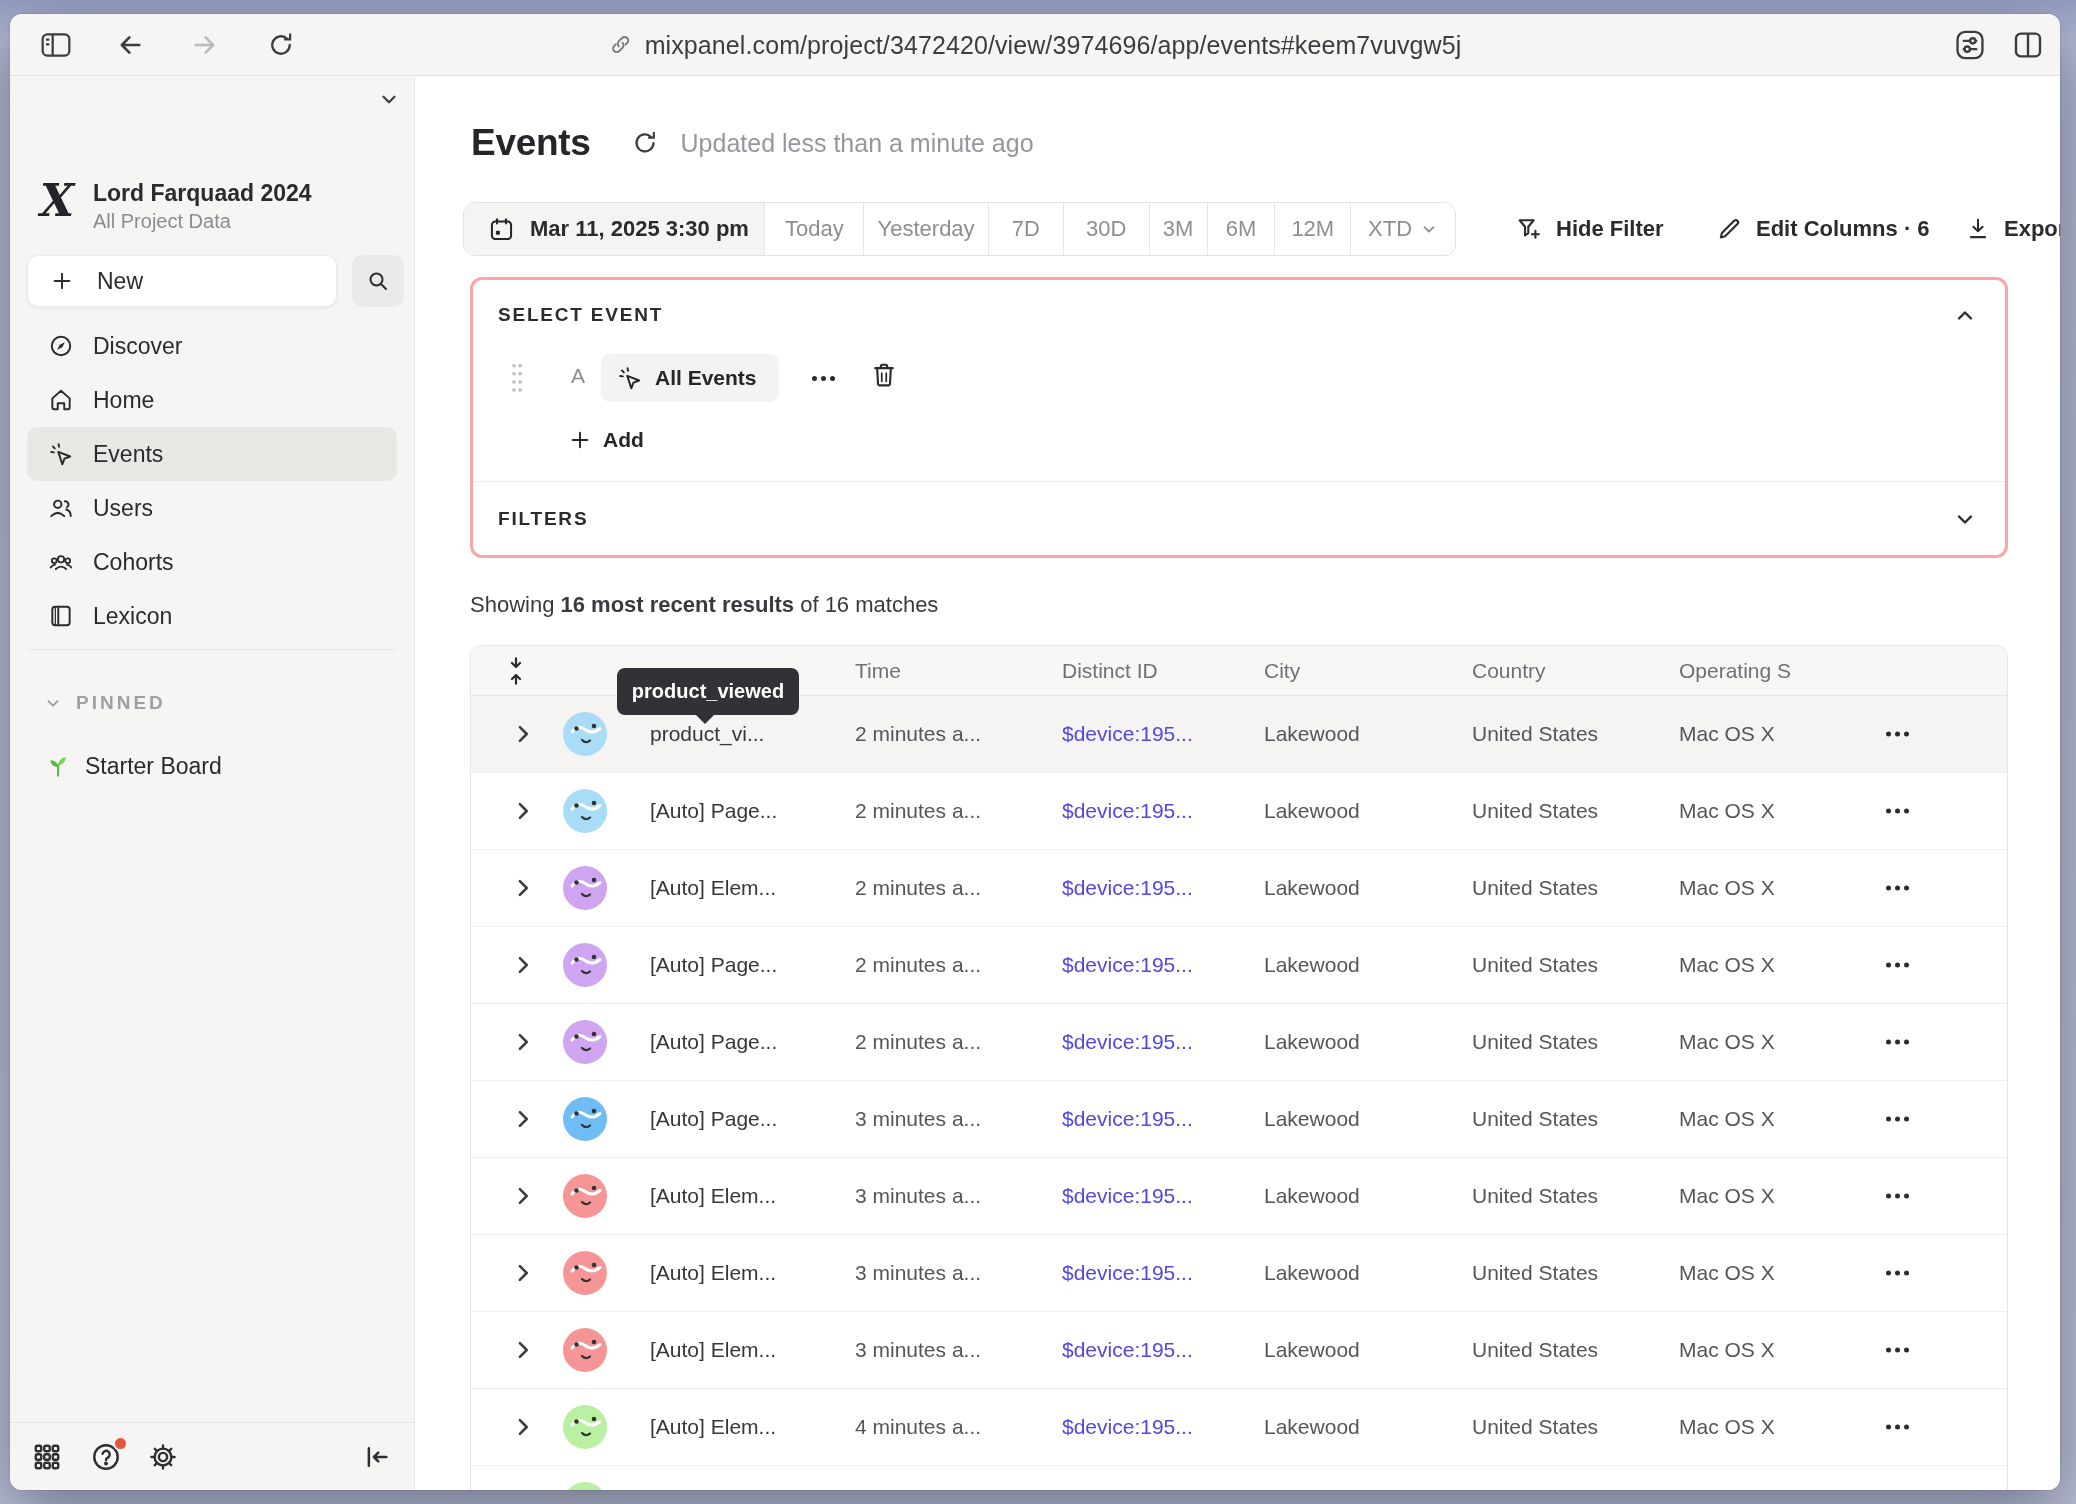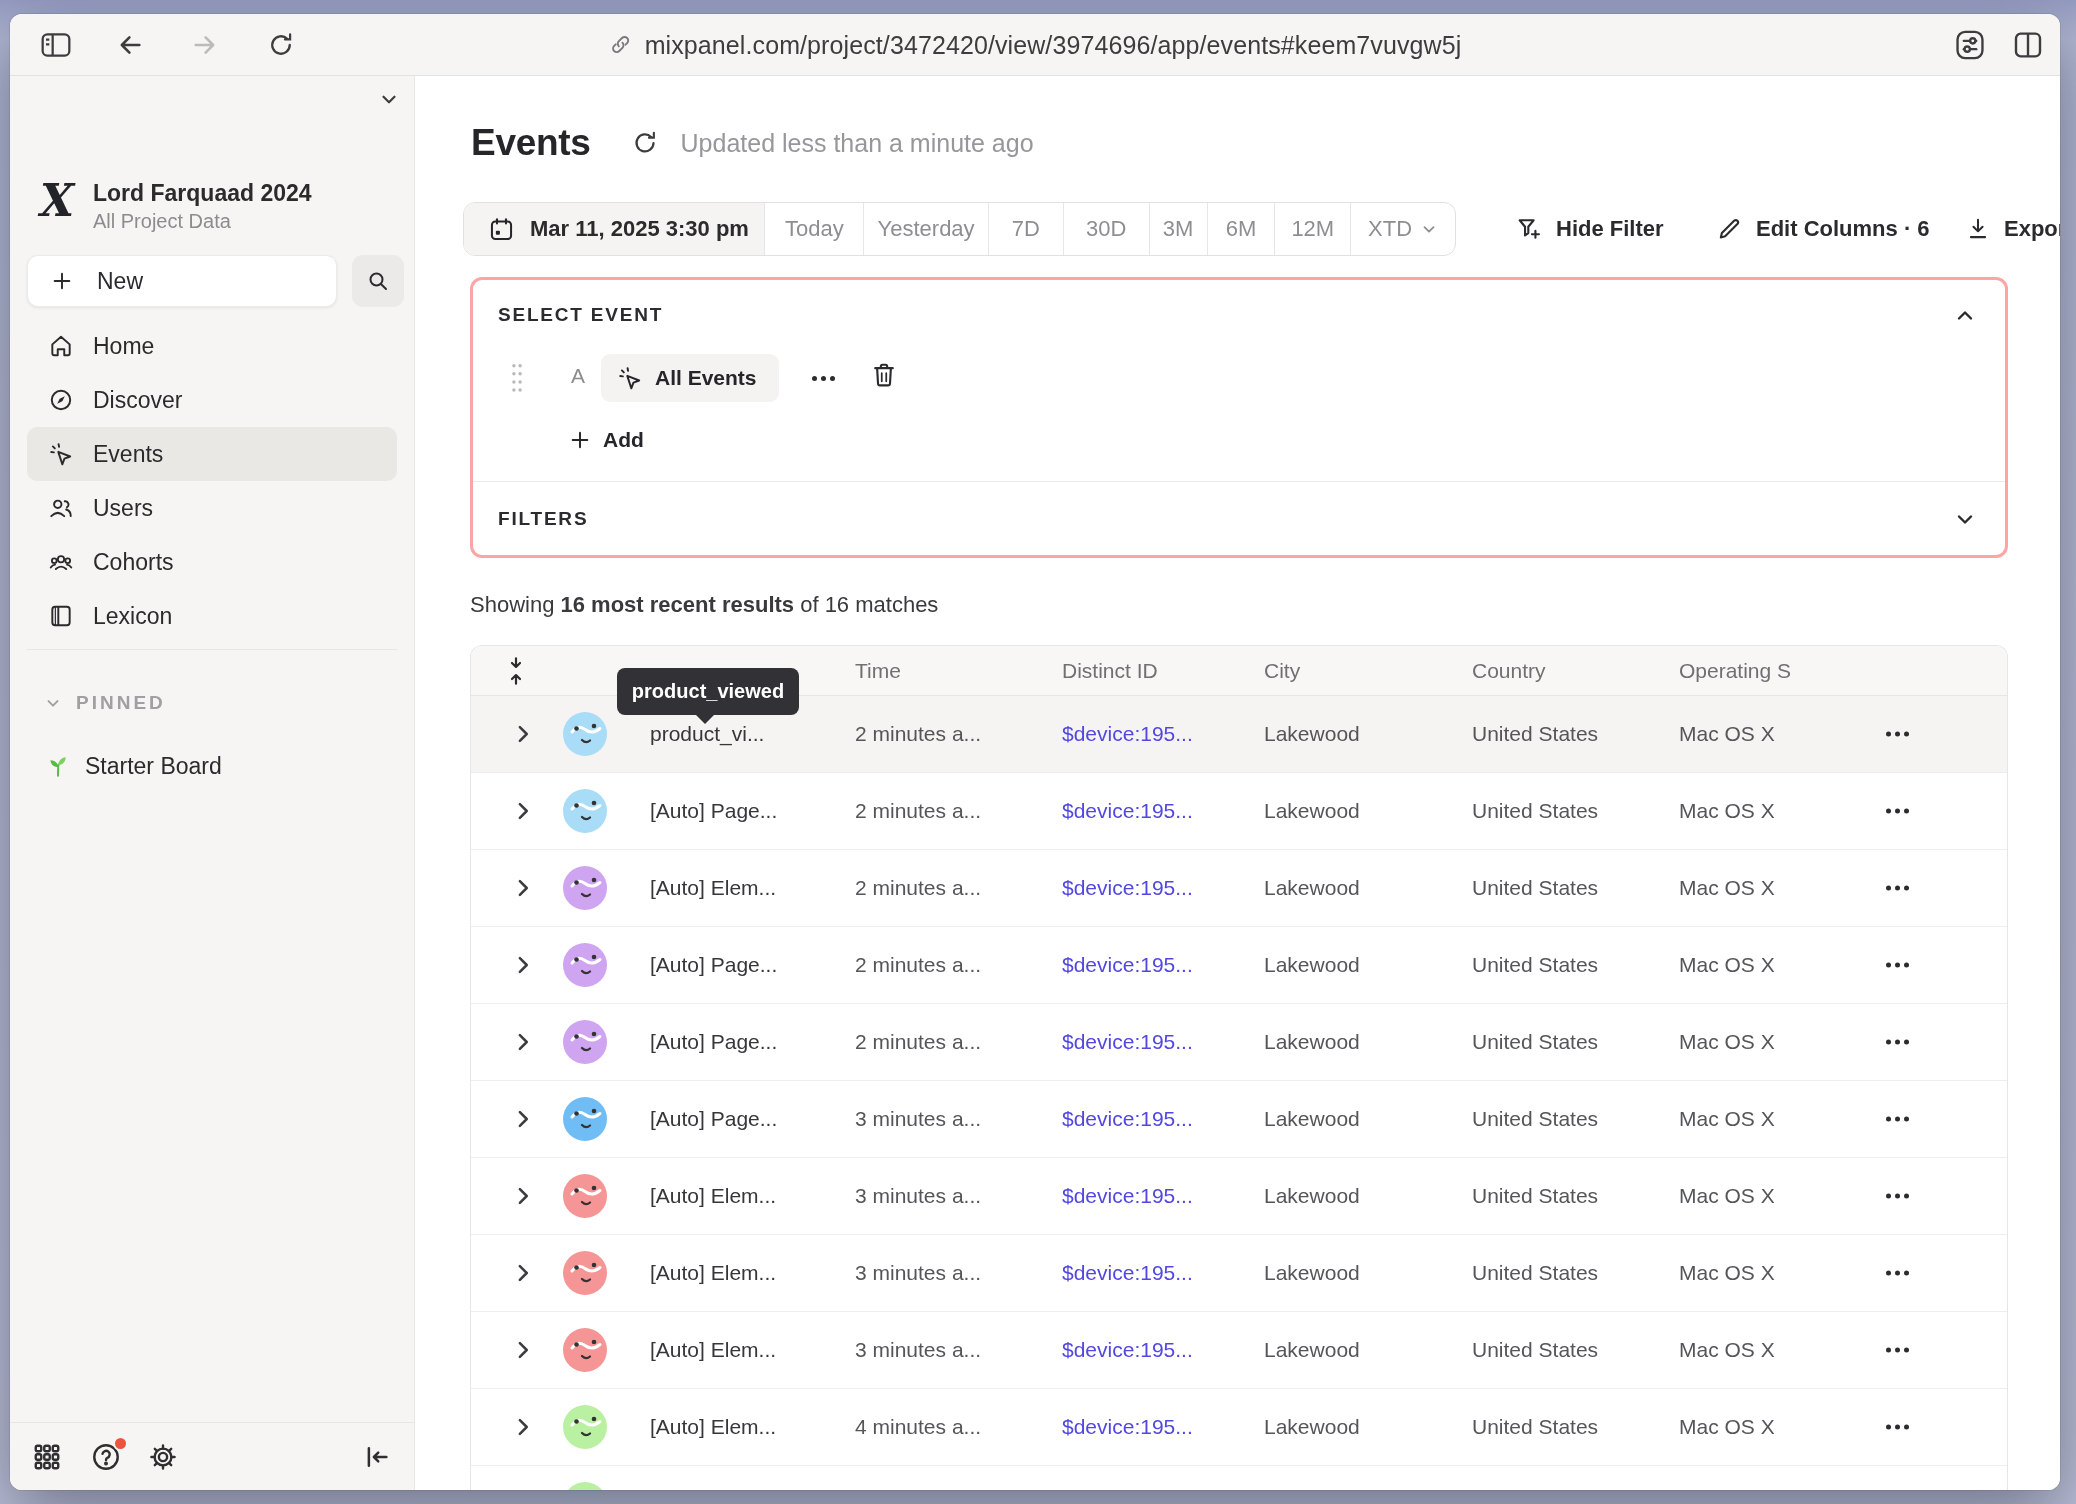--- a/index.html
+++ b/index.html
@@ -275,34 +275,34 @@
         <svg width="24" height="24" viewBox="0 0 24 24" fill="none" stroke="currentColor" stroke-width="2" stroke-linecap="round">
           <circle cx="10.5" cy="10.5" r="6"></circle>
             <line x1="15.2" y1="15.2" x2="20" y2="20"></line>
         </svg>
       </span>
     </div>
 
     <div class="nav">
       <div class="nav-item">
         <span class="nicon">
-          <svg width="26" height="26" viewBox="0 0 24 24" fill="none" stroke="currentColor" stroke-width="1.8" stroke-linejoin="round">
-            <path d="M4 10.5 L12 3.5 L20 10.5 V19 a1.5 1.5 0 0 1 -1.5 1.5 H15 v-5.5 h-6 V20.5 H5.5 A1.5 1.5 0 0 1 4 19 Z"></path>
-          </svg>
-        </span>
-        <span class="nlbl">Home</span>
-      </div>
-      <div class="nav-item">
-        <span class="nicon">
           <svg width="26" height="26" viewBox="0 0 24 24" fill="none" stroke="currentColor" stroke-width="1.8">
             <circle cx="12" cy="12" r="8.5"></circle>
               <path d="M15.5 8.5 L13.2 13.2 L8.5 15.5 L10.8 10.8 Z" fill="currentColor" stroke="none"></path>
           </svg>
         </span>
         <span class="nlbl">Discover</span>
+      </div>
+      <div class="nav-item">
+        <span class="nicon">
+          <svg width="26" height="26" viewBox="0 0 24 24" fill="none" stroke="currentColor" stroke-width="1.8" stroke-linejoin="round">
+            <path d="M4 10.5 L12 3.5 L20 10.5 V19 a1.5 1.5 0 0 1 -1.5 1.5 H15 v-5.5 h-6 V20.5 H5.5 A1.5 1.5 0 0 1 4 19 Z"></path>
+          </svg>
+        </span>
+        <span class="nlbl">Home</span>
       </div>
       <div class="nav-item active">
         <span class="nicon">
           <svg width="26" height="26" viewBox="0 0 24 24" fill="none" stroke="currentColor" stroke-width="1.8" stroke-linecap="round" stroke-linejoin="round">
             <path d="M9.5 10 L20.5 14.3 L15.2 16.2 L13.2 21.5 Z"></path>
             <path d="M4.5 5 l1.8 1.8 M9.8 3 l.4 2.4 M3 10.2 l2.4 .3"></path>
           </svg>
         </span>
         <span class="nlbl">Events</span>
       </div>

